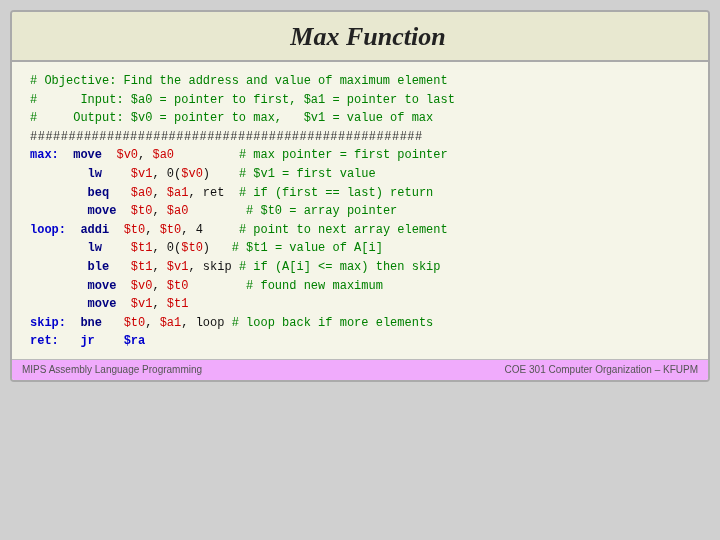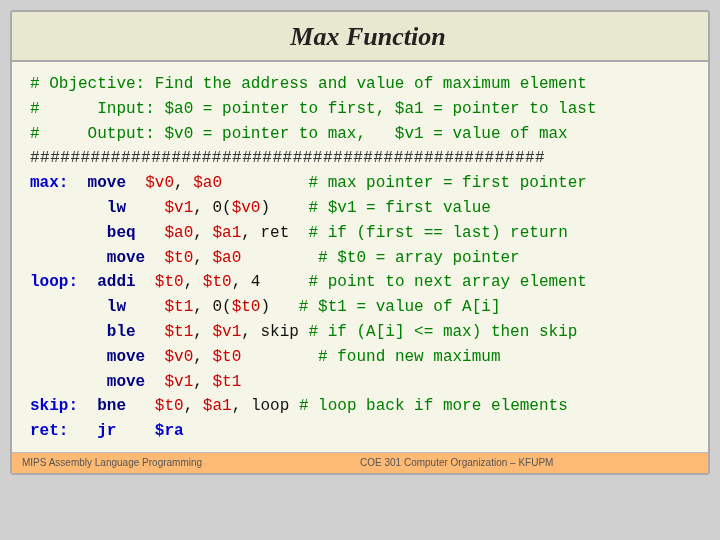--- a/index.html
+++ b/index.html
@@ -58,34 +58,34 @@
       letter-spacing: 0.5px;
     }
     .slide-footer {
       display: flex;
       justify-content: space-between;
       align-items: center;
       padding: 4px 10px 5px 10px;
       font-size: 10px;
       color: #555;
       border-top: 1px solid #bbb;
-      background: #fdba74;
+      background: #f0abfc;
     }
     .footer-left, .footer-center, .footer-right {
       flex: 1;
     }
     .footer-center {
-      text-align: left;
+      text-align: right;
     }
     .footer-right {
       text-align: right;
     }
     pre {
       font-family: 'Courier New', Courier, monospace;
-      font-size: 16px;
+      font-size: 12px;
       line-height: 1.55;
       white-space: pre;
     }
   </style>
 </head>
 <body>
 
 <div class="slide-container">
   <div class="slide-title">Max Function</div>
   <div class="slide-content">

